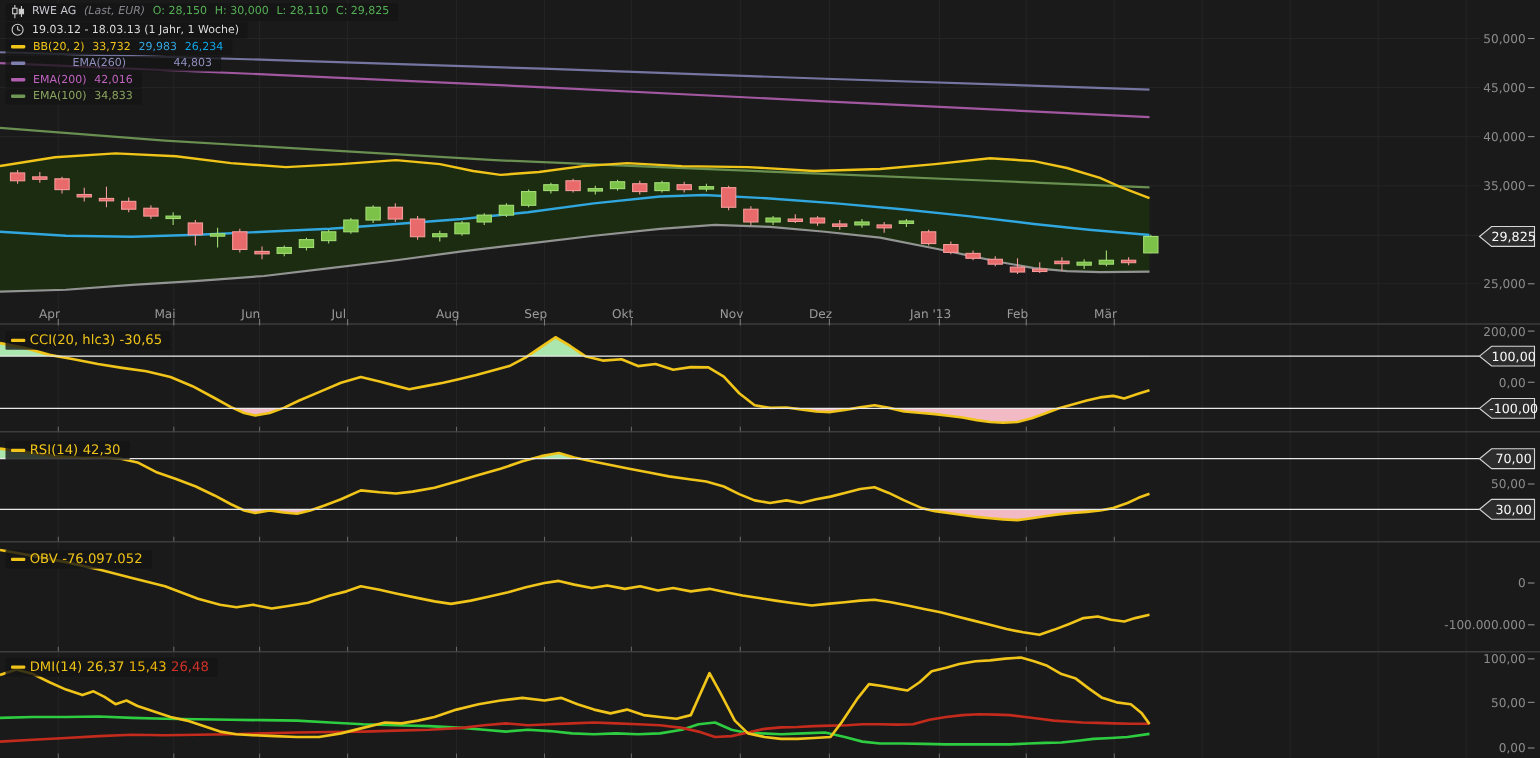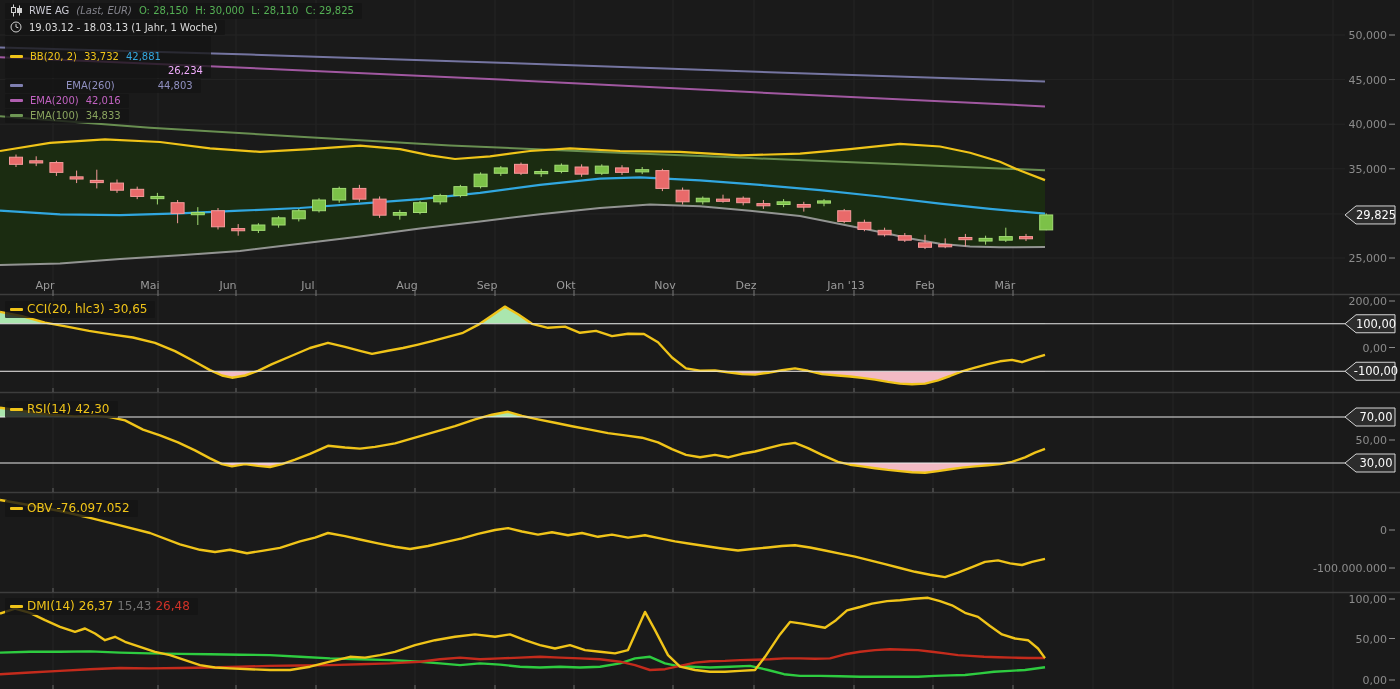--- a/index.html
+++ b/index.html
@@ -6,23 +6,23 @@
   body{width:1400px;height:689px;overflow:hidden;font-family:"DejaVu Sans",sans-serif;}
   #app{position:relative;width:1400px;height:689px;background:#1a1a1a;}
   #chart{position:absolute;left:0;top:0;}
   svg text{font-family:"DejaVu Sans",sans-serif;}
   .legend{position:absolute;top:3px;left:5px;z-index:5;}
   .lrow{display:flex;align-items:center;gap:7px;background:rgba(20,20,20,0.78);
         padding:1px 8px 2px 5px;margin-bottom:1px;width:max-content;font-size:10px;border-radius:1px;}
   .dash{display:inline-block;width:13px;height:3px;border-radius:1px;flex:0 0 auto;}
   .sym{color:#c9c9d2;} .symsub{color:#84848c;font-style:italic;}
   .grn{color:#55b155;} .date{color:#dcdcdc;}
-  .yel{color:#f0c419;} .blu{color:#34a7e0;} .gry{color:#f0abfc;margin-top:28px;}
+  .yel{color:#f0c419;} .blu{color:#34a7e0;} .gry{color:#0ea5e9;}
   .ema260c{color:#9191c2;margin-left:36px;} .ema200c{color:#c263c2;} .ema100c{color:#8aa55f;}
-  .dmigrn{color:#737373;} .dmired{color:#d03228;}
+  .dmigrn{color:#eab308;} .dmired{color:#d03228;}
   .ind-legend{position:absolute;left:5px;z-index:5;display:flex;align-items:center;gap:4px;
         background:rgba(20,20,20,0.8);padding:1px 8px 2px 5px;font-size:12px;width:max-content;border-radius:1px;}
   .annotation{position:absolute;left:1073px;top:160px;z-index:4;color:#d9e2ec;font-size:15px;line-height:20px;}
   .icon{display:inline-flex;align-items:center;flex:0 0 auto;}
 </style>
 </head>
 <body>
 
 <div id="app">
   <svg id="chart" width="1400" height="689">
@@ -363,21 +363,21 @@
             <line x1="6" y1="6" x2="6" y2="2.8" stroke="#cfcfcf"></line>
             <line x1="6" y1="6" x2="8.4" y2="6.8" stroke="#cfcfcf"></line>
           </svg>
       </span>
       <span class="date">19.03.12 - 18.03.13 (1 Jahr, 1 Woche)</span>
     </div>
     <div class="lrow">
       <span class="dash" style="background:#f0c419"></span>
       <span class="yel">BB(20, 2)</span>
       <span class="yel">33,732</span>
-      <span class="blu">42,881</span>
+      <span class="blu">29,983</span>
       <span class="gry">26,234</span>
     </div>
     <div class="lrow">
       <span class="dash" style="background:#7f7fb0"></span>
       <span class="ema260c">EMA(260)</span>
       <span class="ema260c">44,803</span>
     </div>
     <div class="lrow">
       <span class="dash" style="background:#b05fb0"></span>
       <span class="ema200c">EMA(200)</span>

